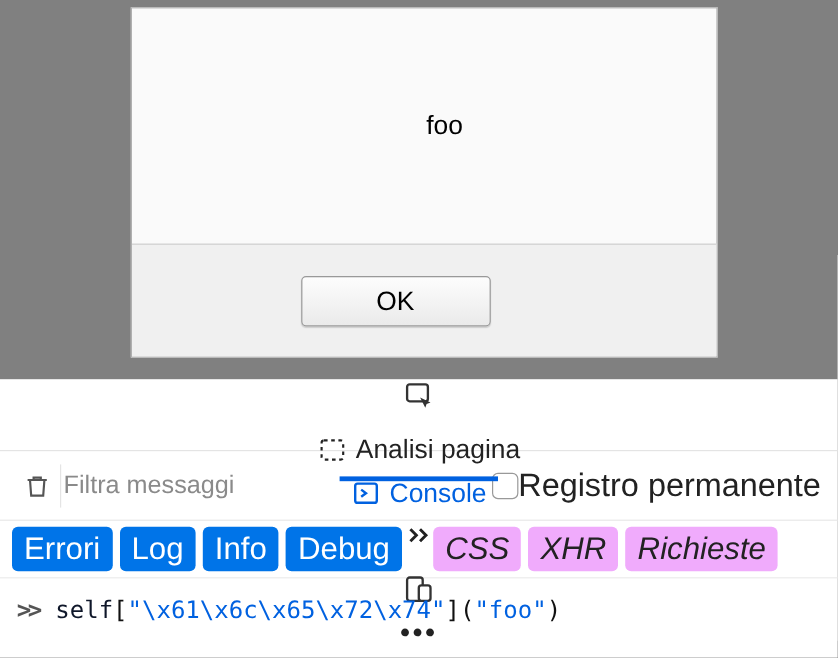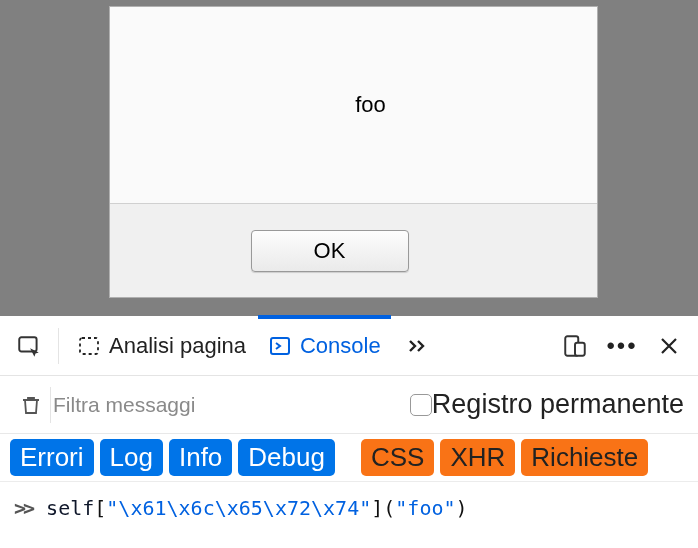--- a/index.html
+++ b/index.html
@@ -58,20 +58,21 @@
   .devtools {
     background: #fff;
   }
   .toolbar-row {
     display: flex;
     align-items: center;
     height: 60px;
     padding: 0 12px;
     border-bottom: 1px solid #e4e4e4;
     gap: 10px;
+    flex-direction: column;
   }
   .vbar {
     width: 1px;
     height: 36px;
     background: #e4e4e4;
     margin: 0 2px;
   }
   .icon-btn {
     display: inline-flex;
     align-items: center;
@@ -143,22 +144,23 @@
   }
   .pill {
     background: #0074e8;
     color: #fff;
     font-size: 26px;
     padding: 3px 10px;
     border-radius: 5px;
     cursor: pointer;
   }
   .pill.plain {
-    background: #f97316;
+    background: #f0abfc;
     color: #222;
+    font-style: italic;
   }
   .gap-pill { width: 14px; }
 
   .console-line {
     display: flex;
     align-items: center;
     height: 52px;
     padding: 0 14px;
     font-family: Menlo, Consolas, monospace;
     font-size: 20px;

